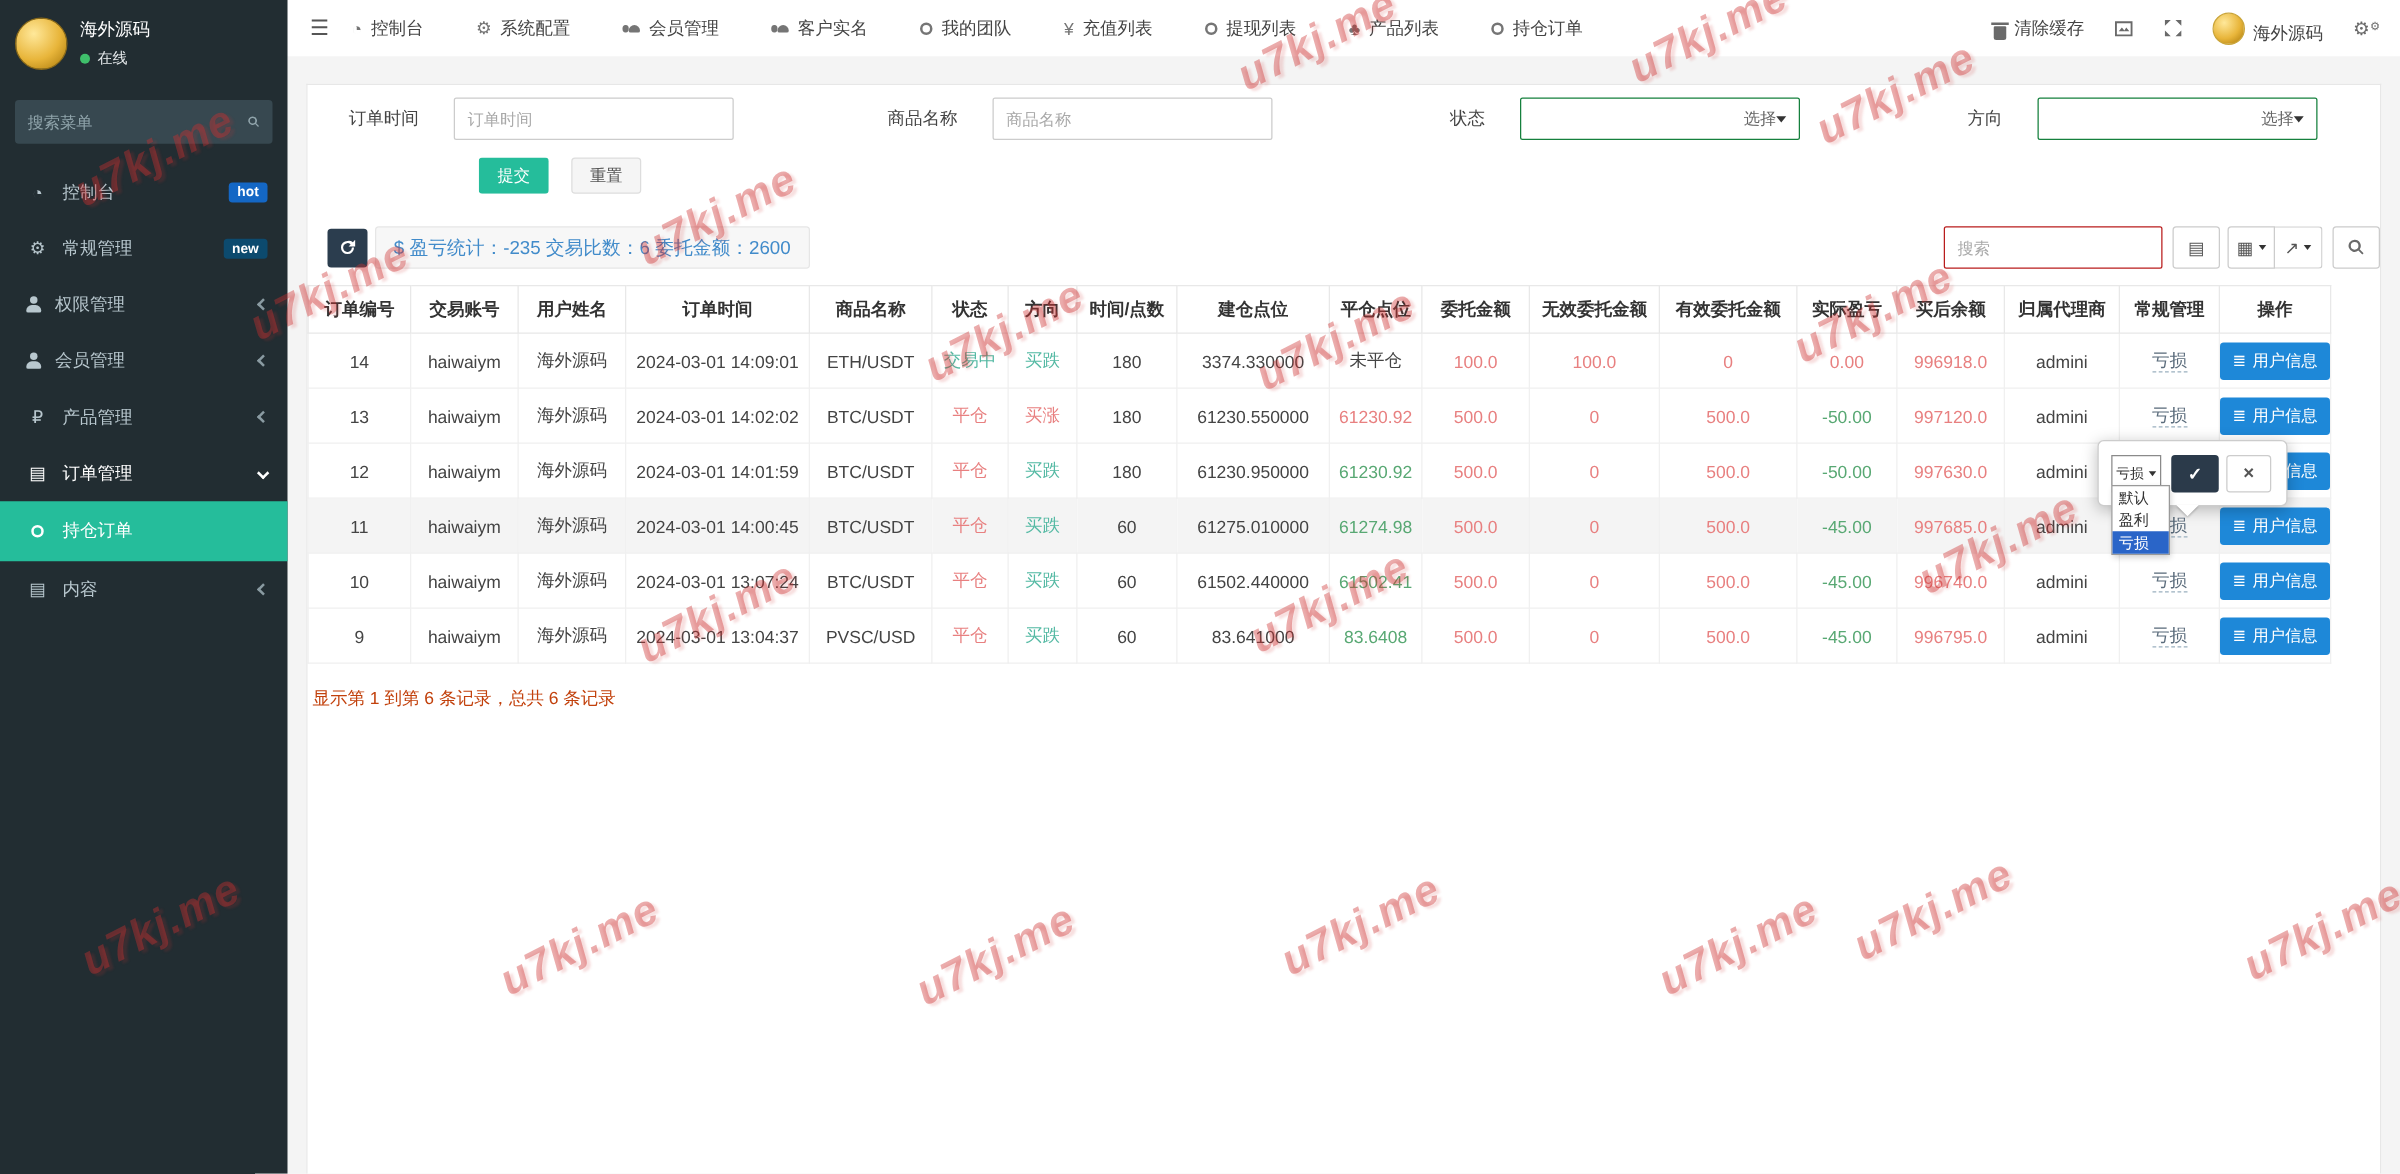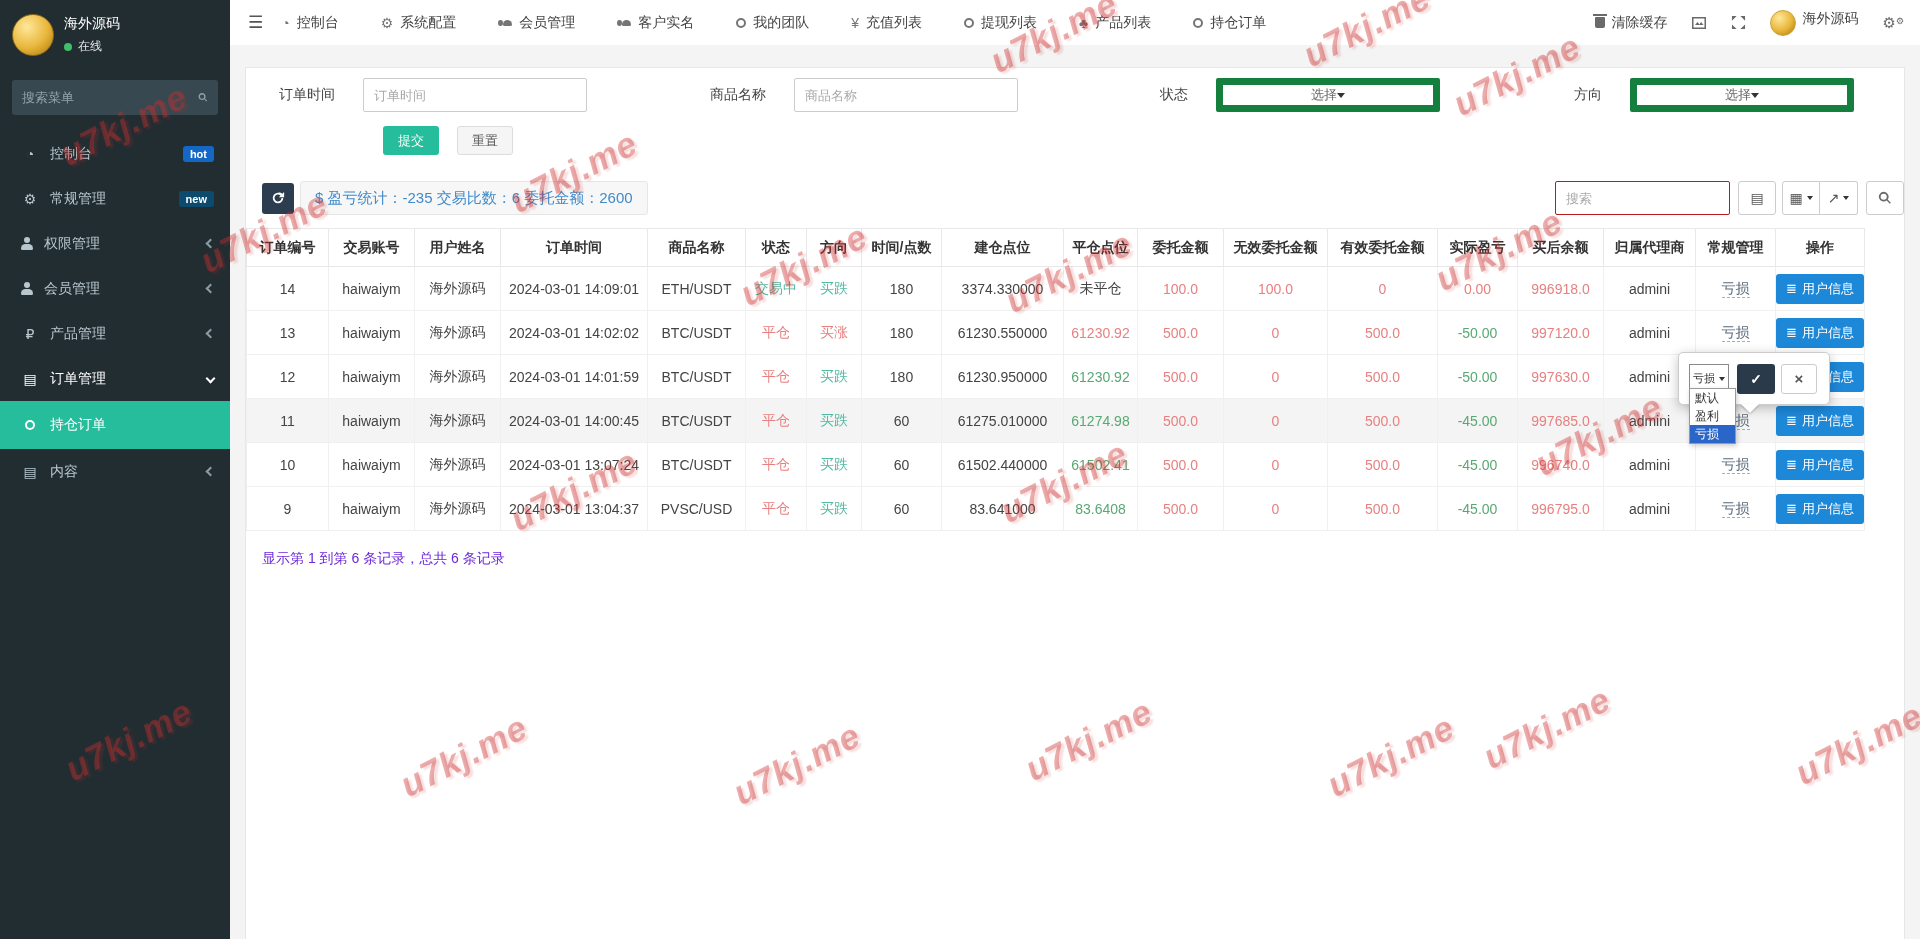--- a/index.html
+++ b/index.html
@@ -37,33 +37,33 @@
   .i-trash{display:inline-block;width:10px;height:11px;background:#6a6a6a;border-radius:1px 1px 2px 2px;position:relative;margin-top:3px}
   .i-trash::before{content:'';position:absolute;top:-3px;left:-2px;right:-2px;height:2px;background:#6a6a6a}
 
   
   .navbar{position:absolute;left:230px;top:0;right:0;height:45px;background:#fff;display:flex;align-items:center;z-index:4}
   .hamb{font-size:17px;color:#555;padding:0 18px;cursor:pointer}
   .navmenu{display:flex;align-items:center;gap:42px;flex:1}
   .nav-item{display:flex;align-items:center;gap:7px;color:#444;cursor:pointer;white-space:nowrap}
   .nav-ic{color:#757575;font-size:14px;display:inline-flex;align-items:center}
   .navright{display:flex;align-items:center;gap:24px;padding-right:16px}
-  .nr{display:flex;align-items:flex-start;gap:6px;color:#444;cursor:pointer}
+  .nr{display:flex;align-items:flex-end;gap:6px;color:#444;cursor:pointer}
   .smallavatar{width:26px;height:26px;border-radius:50%;background:radial-gradient(circle at 35% 30%,#ffe89a,#e8b53a 55%,#a67508);border:1px solid #caa53a}
   .genuine{position:absolute;right:6px;top:3px;color:#c9c9c9;font-size:12px;z-index:3}
   svg.ic{fill:#6a6a6a}
 
   
   .main{position:absolute;left:230px;top:45px;right:0;bottom:0;background:#f4f4f4}
   .panel{position:absolute;left:15px;right:15px;top:22px;bottom:0;background:#fff;border:1px solid #e7e7e7;border-bottom:none;padding:0 22px;z-index:1}
   .fgroup{position:absolute;display:flex;align-items:center;top:10px;height:34px}
   .flabel{font-size:14px;color:#444;margin-right:28px}
   .finput{width:224px;height:34px;border:1px solid #ccc;border-radius:2px;padding:0 10px;font-size:13px;color:#555;outline:none}
   .finput::placeholder{color:#a9a9a9}
-  .fselect{width:224px;height:34px;border:7px solid #15803d;border-radius:2px;background:#fff;display:flex;align-items:center;justify-content:center;padding:0 10px;font-size:13px;color:#666;cursor:pointer}
+  .fselect{width:224px;height:34px;border:1px solid #15803d;border-radius:2px;background:#fff;display:flex;align-items:center;justify-content:flex-end;padding:0 10px;font-size:13px;color:#666;cursor:pointer}
   .caret{width:0;height:0;border-left:4px solid transparent;border-right:4px solid transparent;border-top:5px solid #333}
   .btnrow{position:absolute;left:137px;top:58px;display:flex;gap:18px}
   .btn{height:29px;padding:0 14px;font-size:13px;border-radius:3px;border:1px solid transparent;cursor:pointer;display:flex;align-items:center}
   .btn-green{background:#25bd9b;color:#fff}
   .btn-gray{background:#f5f5f5;border-color:#ddd;color:#555}
 
   .toolbar{position:absolute;left:16px;top:113px;right:0;height:34px;padding:0 0;display:flex;align-items:center}
   .refreshbtn{width:32px;height:31px;background:#2b3d4e;border-radius:3px;display:flex;align-items:center;justify-content:center;cursor:pointer;margin-right:6px}
   .statsbox{height:34px;background:#f7f7f7;border:1px solid #e6e6e6;border-radius:3px;display:flex;align-items:center;padding:0 14px;color:#418bca;font-size:15px}
   .tright{position:absolute;right:0;top:0;display:flex;align-items:center;height:34px}
@@ -82,21 +82,21 @@
   th,td{border:1px solid #f0f0f0;text-align:center;font-size:14px;overflow:hidden;white-space:nowrap}
   thead th{height:38px;color:#333;font-weight:bold;border-color:#e8e8e8;background:#fff}
   tbody td{height:44px;color:#444}
   tr.hl td{background:#f4f4f4}
   .c-teal{color:#53b9a3}
   .c-red{color:#e88080}
   .c-green{color:#58a873}
   .c-dark{color:#444}
   .ctl-link{color:#5a6b7b;border-bottom:1px dashed #9ab0bf;cursor:pointer;padding-bottom:1px}
   .ubtn{background:#1e88d8;color:#fff;border:none;border-radius:3px;height:30px;padding:0 10px;font-size:13px;cursor:pointer;display:inline-flex;align-items:center;gap:5px}
-  .recsum{position:absolute;left:16px;top:482px;font-size:14px;color:#6d28d9}
+  .recsum{position:absolute;left:4px;top:482px;font-size:14px;color:#c2410c}
 
   
   .popover{position:absolute;left:1678px;top:352px;width:152px;height:53px;background:#fff;border:1px solid #ccc;border-radius:5px;box-shadow:0 3px 12px rgba(0,0,0,.25);z-index:60;display:flex;align-items:center;padding:0 10px}
   .popover::after{content:'';position:absolute;left:62px;bottom:-9px;width:0;height:0;border-left:9px solid transparent;border-right:9px solid transparent;border-top:9px solid #fff;filter:drop-shadow(0 1px 1px rgba(0,0,0,.25))}
   .miniselect{width:40px;height:30px;border:1px solid #8a8a8a;background:#fff;display:flex;align-items:center;justify-content:space-between;padding:0 3px;font-size:11px;color:#333;overflow:hidden;cursor:pointer}
   .miniselect .caret{border-top-width:4px;border-left-width:3px;border-right-width:3px;flex:none}
   .okbtn{width:38px;height:30px;background:#2b3a4a;color:#fff;border:none;border-radius:3px;margin-left:8px;font-size:14px;font-weight:bold;cursor:pointer}
   .xbtn{width:36px;height:30px;background:#fff;border:1px solid #ccc;border-radius:3px;margin-left:6px;color:#555;font-size:15px;font-weight:bold;cursor:pointer}
   .ddlist{position:absolute;left:1689px;top:388px;width:47px;background:#fff;border:1px solid #999;z-index:61;box-shadow:1px 2px 5px rgba(0,0,0,.2)}
   .ddlist .opt{height:18px;line-height:18px;font-size:12px;color:#333;padding:0 5px;cursor:pointer}

